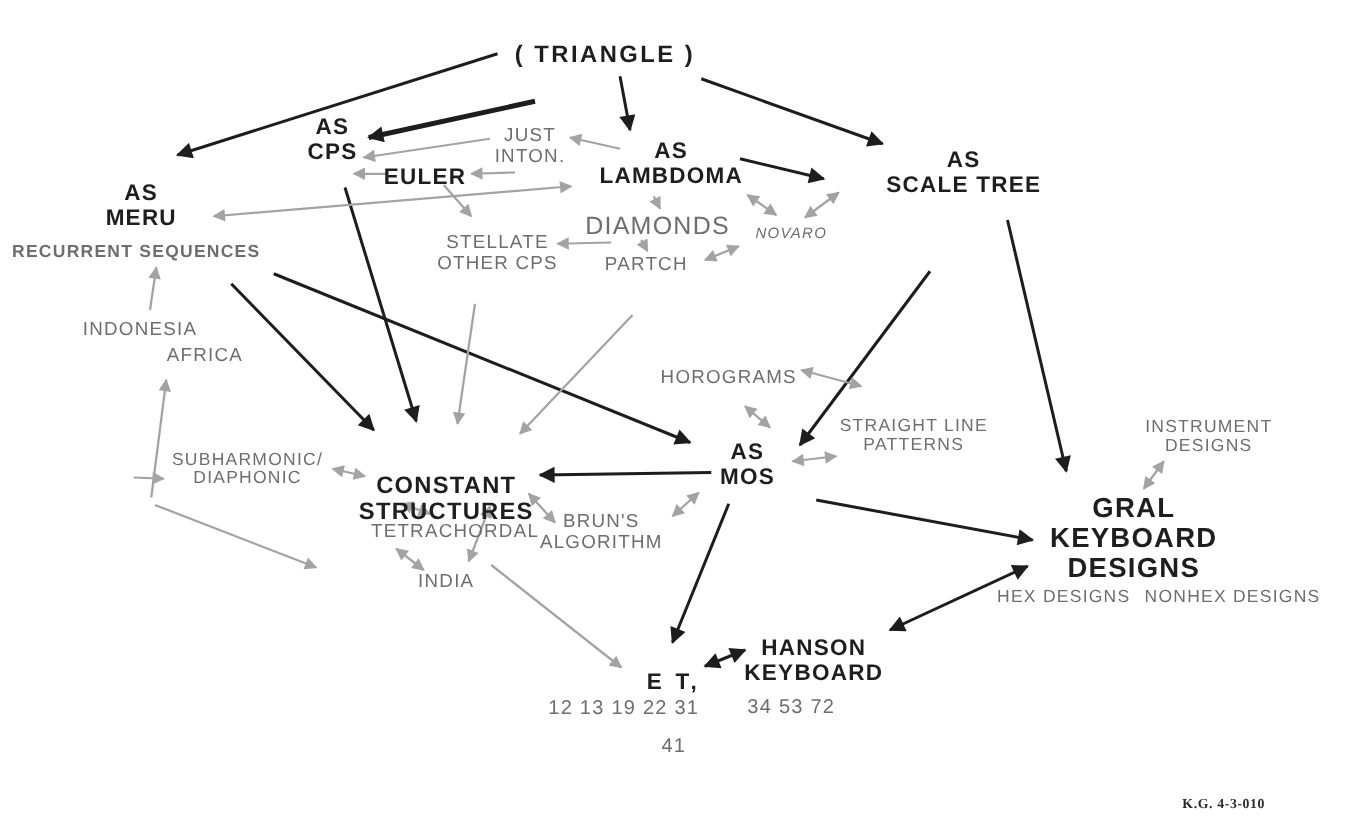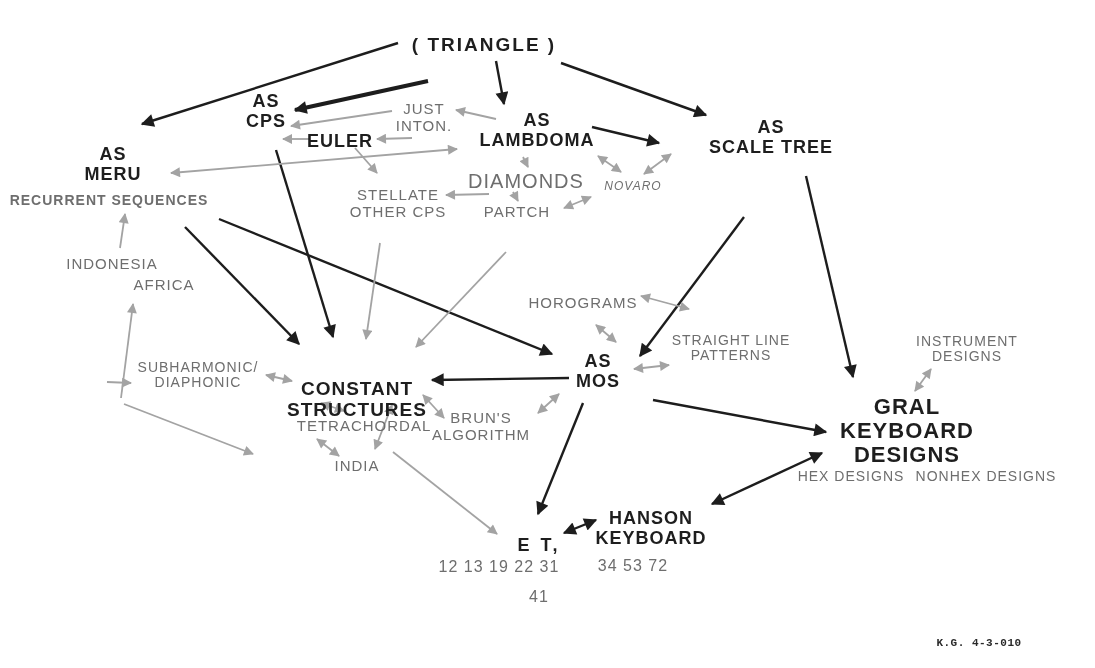--- a/index.html
+++ b/index.html
@@ -12,21 +12,21 @@
   .node{
     position:absolute;transform:translate(-50%,-50%);
     text-align:center;white-space:nowrap;line-height:1.1;
     letter-spacing:1px;
   }
   .node.black{color:#1e1e1e;font-weight:700;}
   .node.gray{color:#6e6e6e;font-weight:400;}
   .signature{
     position:absolute;transform:translate(-50%,-50%);
     color:#2a2a2a;font-weight:700;font-size:11px;letter-spacing:0.5px;
-    font-family:Liberation Mono, monospace;
+    font-family:Liberation Serif, serif;
   }
 </style>
 </head>
 <body>
 
 <div id="stage">
   <svg id="arrow-layer" width="1095" height="668" viewBox="0 0 1095 668">
     <defs>
       <marker id="head-black" viewBox="0 0 10 10" refX="9" refY="5" markerUnits="userSpaceOnUse" markerWidth="15" markerHeight="13" orient="auto-start-reverse">
         <path d="M0,0 L10,5 L0,10 z" fill="#1d1d1d"></path>

